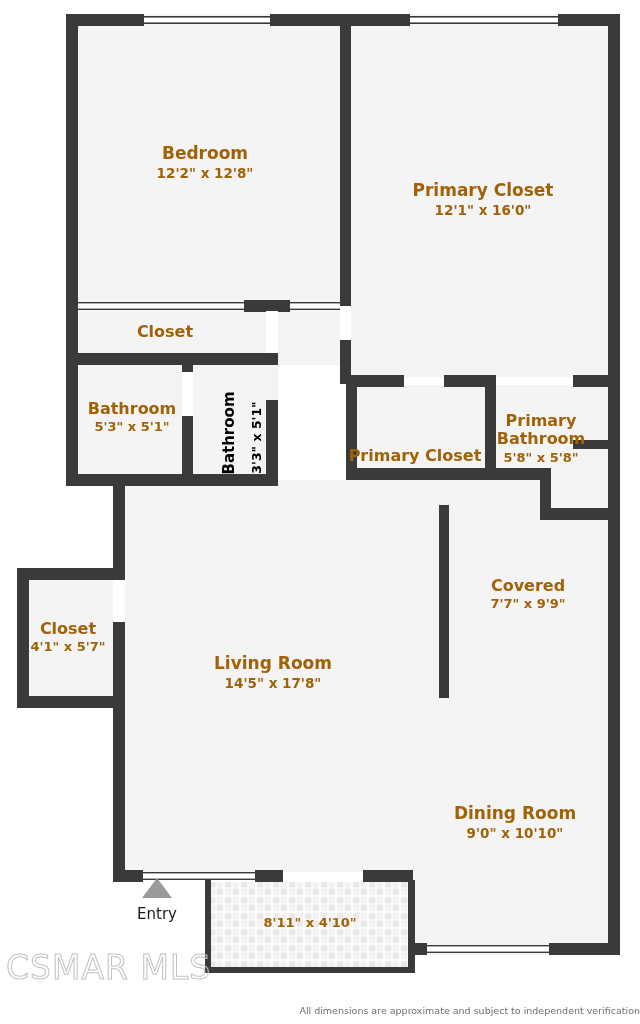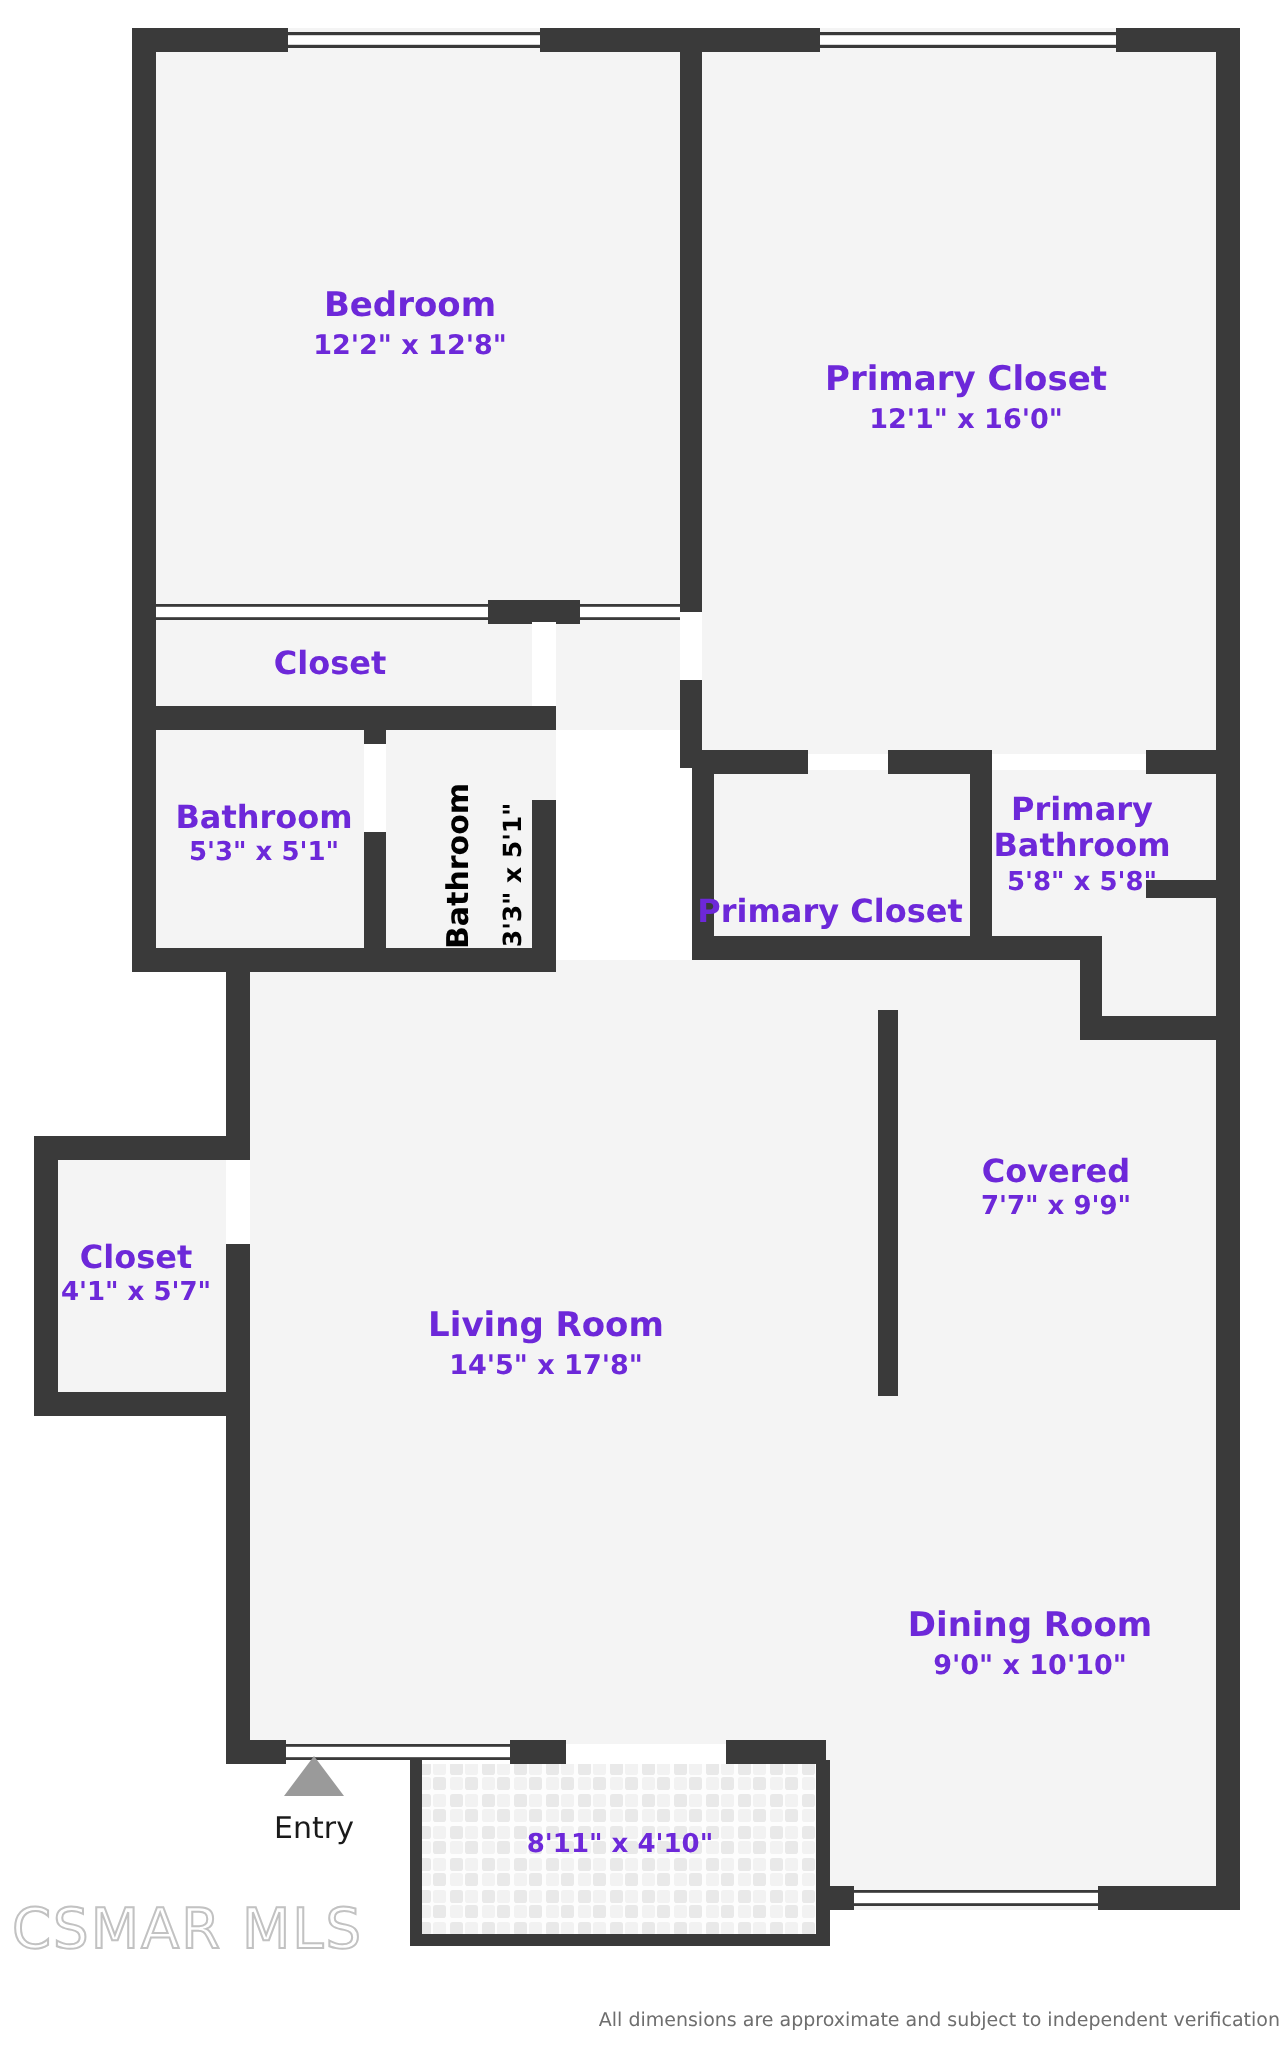--- a/index.html
+++ b/index.html
@@ -19,21 +19,21 @@
     position: absolute;
     left: 0; top: 0;
     width: 640px;
     height: 1024px;
   }
 
   
   .room-label {
     position: absolute;
     text-align: center;
-    color: #6d28d9;
+    color: #a16207;
     pointer-events: none;
     line-height: 1.15;
     white-space: nowrap;
   }
   .room-label .rl-name {
     font-weight: bold;
     display: block;
   }
   .room-label .rl-dim {
     font-weight: bold;
@@ -41,21 +41,21 @@
     margin-top: 2px;
   }
 
   
   .sz-lg .rl-name { font-size: 17px; }
   .sz-lg .rl-dim  { font-size: 13.5px; }
 
   .sz-md .rl-name { font-size: 16px; }
   .sz-md .rl-dim  { font-size: 13px; }
 
-  .two-line .rl-name { line-height: 1.15; white-space: pre-line; }
+  .two-line .rl-name { line-height: 1.15; white-space: pre-line; margin-top: 16px; }
 
   
   .rot-label {
     position: absolute;
     transform-origin: center center;
   }
   .rot-label .rl-name {
     font-size: 15px;
     font-weight: bold;
     transform: rotate(-90deg);
@@ -88,21 +88,21 @@
     font-size: 15px;
     font-weight: normal;
     color: #1a1a1a;
   }
 
   
   #watermark {
     position: absolute;
     left: 6px;
     top: 948px;
-    font-size: 28px;
+    font-size: 33px;
     letter-spacing: 1px;
     font-weight: normal;
     color: transparent;
     -webkit-text-stroke: 1px #c2c2c2;
     font-family: "DejaVu Sans", "Liberation Sans", sans-serif;
     white-space: nowrap;
   }
 
   
   #disclaimer {

